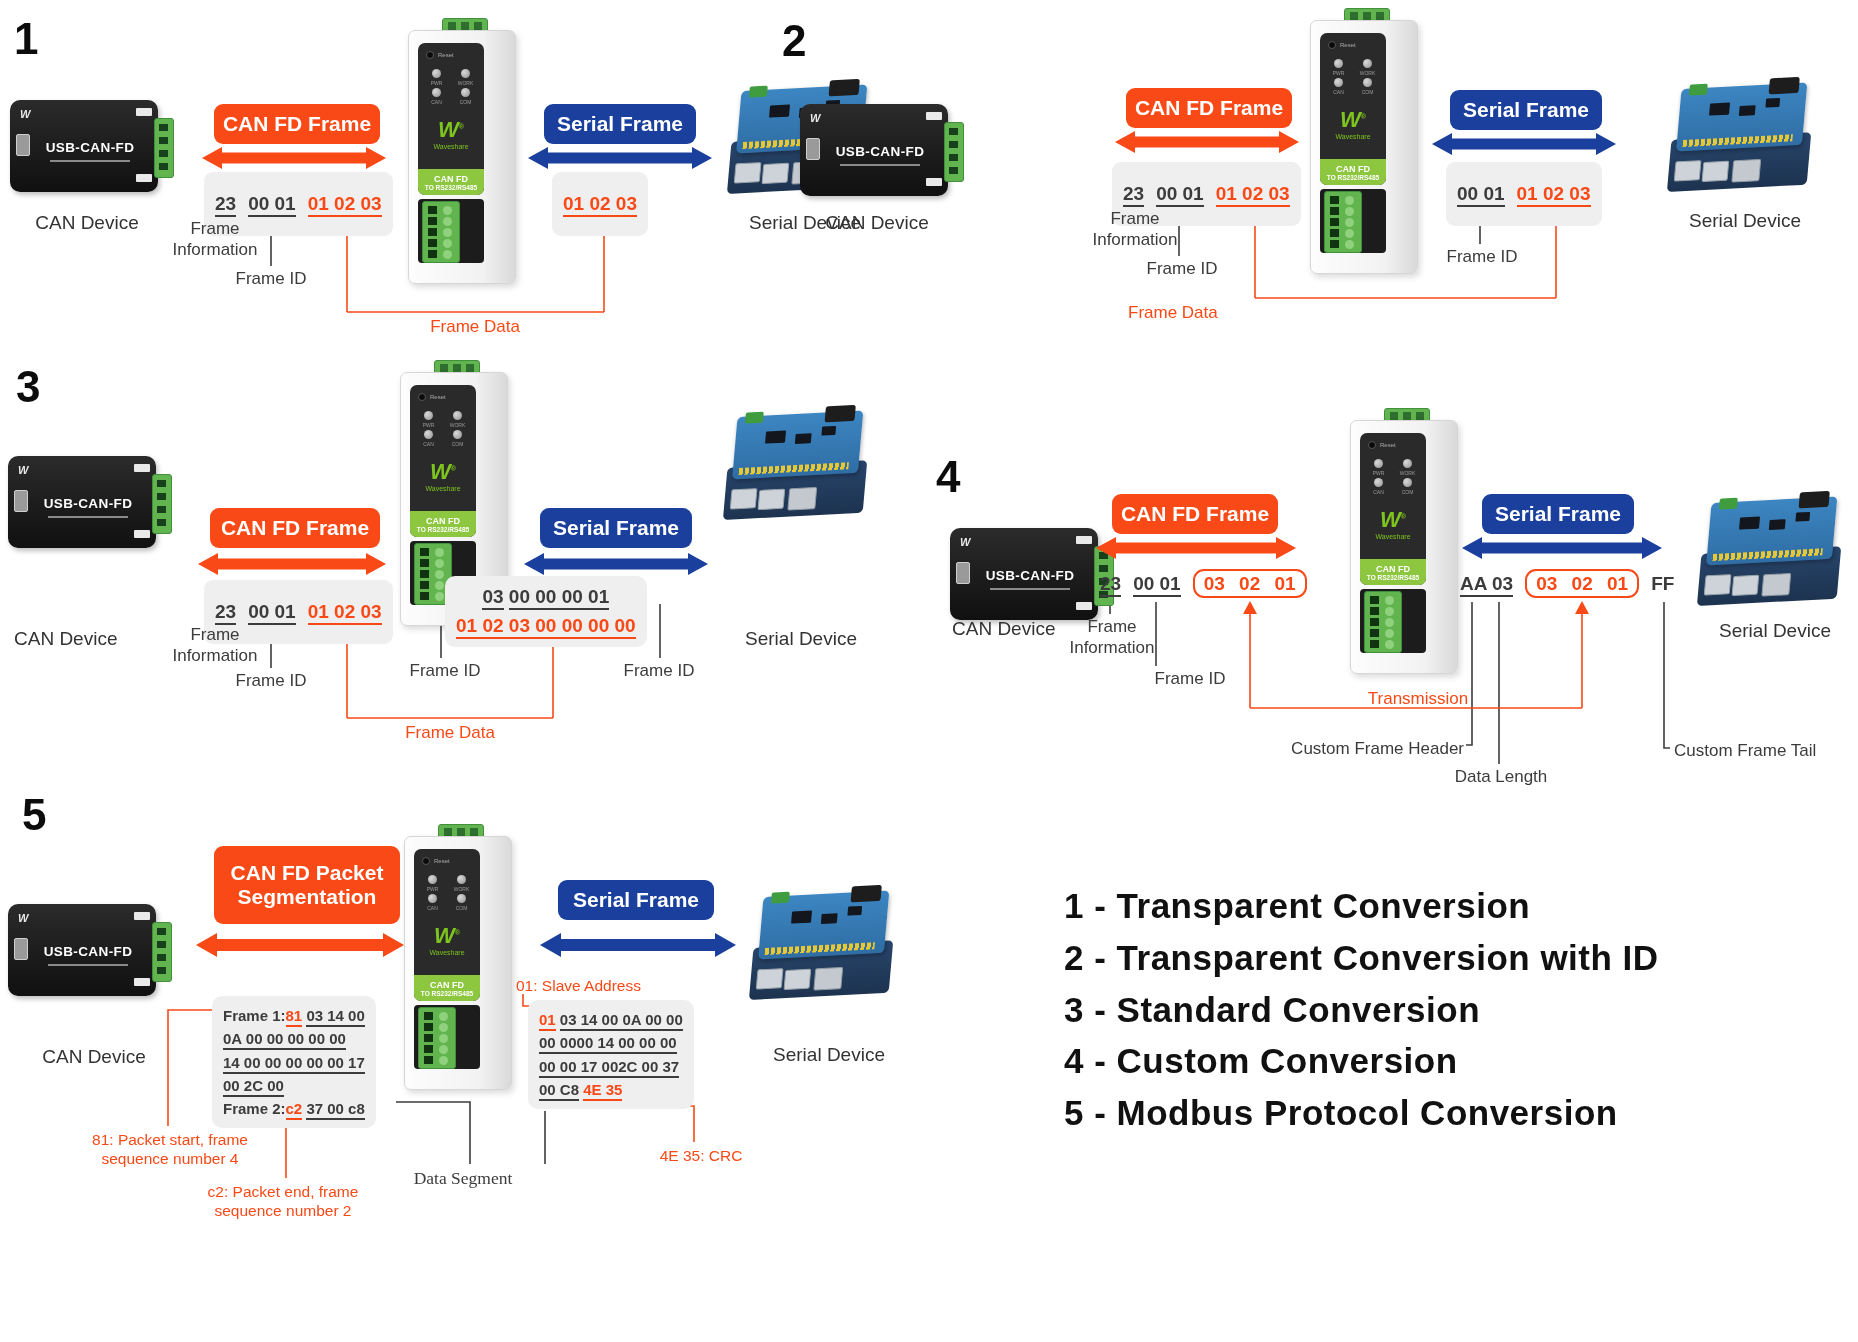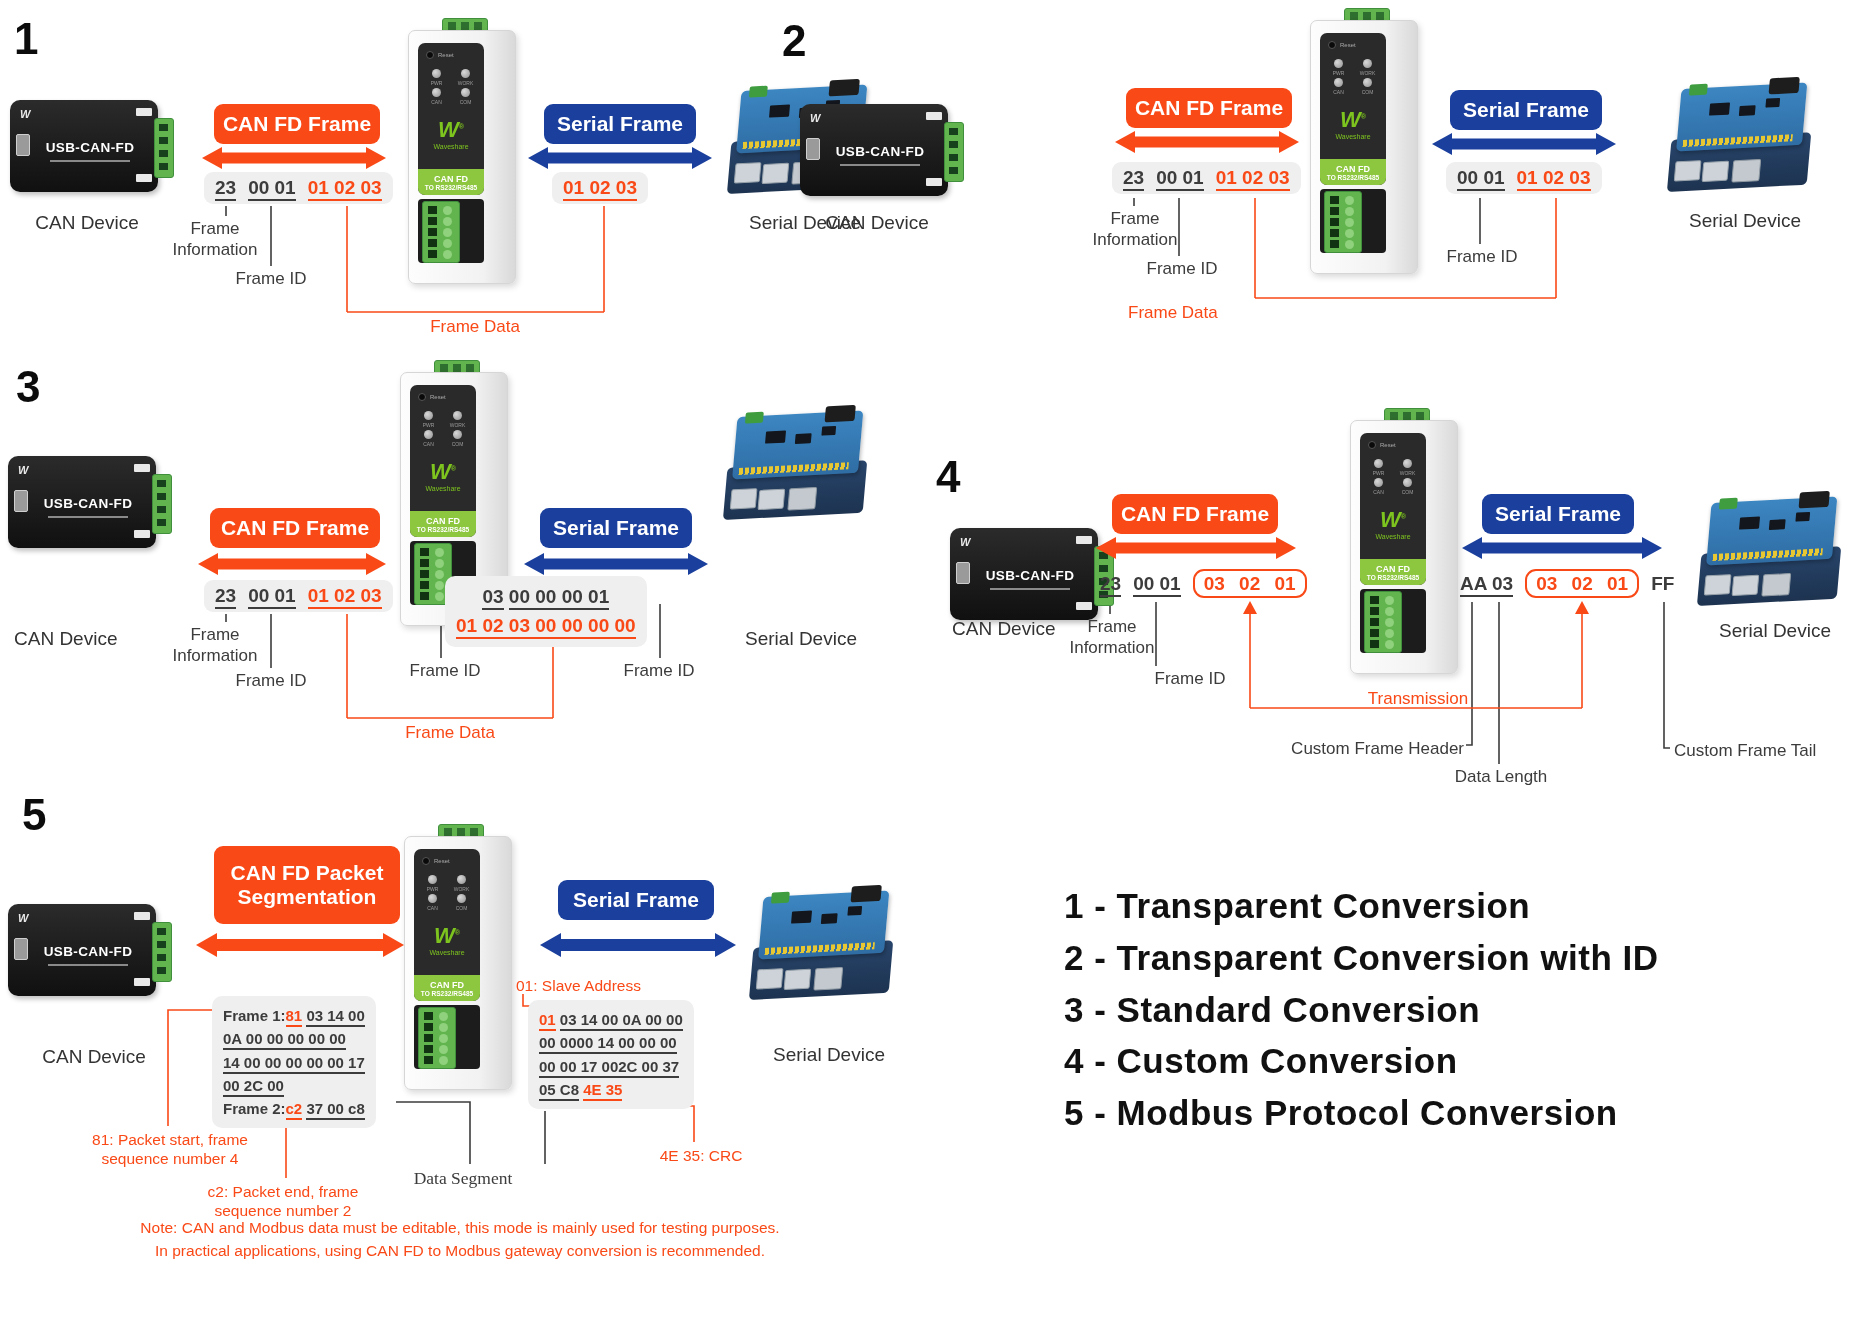--- a/index.html
+++ b/index.html
@@ -8,21 +8,21 @@
   .abs{position:absolute;}
   .num{font-size:44px;font-weight:800;color:#0c0c0c;}
   .badge{color:#fff;font-weight:700;font-size:21px;text-align:center;border-radius:9px;
          display:flex;align-items:center;justify-content:center;line-height:1.15;}
   .badge.orange{background:#F94917;}
   .badge.blue{background:#1A3F9C;}
   .cap{font-size:19px;color:#333;}
   .lbl{font-size:17px;color:#3c3c3c;line-height:1.25;}
   .lbl.red{color:#F94917;}
   .lbl.sm{font-size:15.5px;}
-  .bytes{background:#EFEFEF;border-radius:9px;padding:5px 11px;font-size:19px;font-weight:600;
+  .bytes{background:#EFEFEF;border-radius:9px;padding:21px 11px;font-size:19px;font-weight:600;
          color:#3c3c3c;white-space:nowrap;}
   .bytes.nobg{background:transparent;padding:5px 0;}
   .u{border-bottom:2.2px solid currentColor;padding-bottom:1px;}
   .r{color:#F94917;}
   .sp{display:inline-block;width:12px;}
   .boxed{border:2px solid #F94917;border-radius:11px;padding:2px 9px;color:#F94917;word-spacing:9px;}
   .block{background:#EFEFEF;border-radius:10px;padding:8px 11px;font-size:15px;font-weight:600;
          color:#3c3c3c;white-space:nowrap;}
   .block .row{line-height:1.55;}
   .center{text-align:center;}
@@ -672,45 +672,41 @@
   <svg class="abs" style="left:540px;top:932px;" width="196" height="26" viewBox="0 0 196 26">
     <path d="M17 13 H179" stroke="#1A3F9C" stroke-width="12"></path>
       <polygon points="0,13 21,1 21,25" fill="#1A3F9C"></polygon>
       <polygon points="196,13 175,1 175,25" fill="#1A3F9C"></polygon>
     </svg>
   <div class="abs lbl red sm" style="left:516px;top:976px;width:190px;">01: Slave Address</div>
   <div class="abs block" style="left:528px;top:1000px;">
     <div class="row"><span class="r u">01</span> <span class="u">03 14 00 0A 00 00</span></div>
     <div class="row"><span class="u">00 0000 14 00 00 00</span></div>
     <div class="row"><span class="u">00 00 17 002C 00 37</span></div>
-    <div class="row"><span class="u">05 C8</span> <span class="r u">4E 35</span></div>
+    <div class="row"><span class="u">00 C8</span> <span class="r u">4E 35</span></div>
   </div>
   <div class="abs lbl red sm center" style="left:636px;top:1146px;width:130px;">4E 35: CRC</div>
   <div class="abs" style="left:748px;top:892px;">
   <div class="serd">
     <div class="serd-base">
       <div class="serd-usb" style="left:6px;top:22px;"></div>
       <div class="serd-usb" style="left:34px;top:24px;"></div>
       <div class="serd-eth" style="left:64px;top:24px;"></div>
     </div>
     <div class="serd-hat">
       <div class="serd-db9"></div>
       <div class="serd-grn"></div>
       <div class="serd-ic" style="left:30px;top:16px;width:20px;height:12px;"></div>
       <div class="serd-ic" style="left:60px;top:20px;width:16px;height:10px;"></div>
       <div class="serd-ic" style="left:86px;top:14px;width:14px;height:9px;"></div>
       <div class="serd-pins"></div>
     </div>
   </div>
 </div>
   <div class="abs cap center" style="left:744px;top:1044px;width:170px;">Serial Device</div>
-  <div class="abs note center" style="left:85px;top:1216px;width:750px;">
-    <div>Note: CAN and Modbus data must be editable, this mode is mainly used for testing purposes.</div>
-    <div>In practical applications, using CAN FD to Modbus gateway conversion is recommended.</div>
-  </div>
 
   <div class="abs" style="left:1064px;top:880px;width:720px;">
     <div class="legend-item">1 - Transparent Conversion</div>
     <div class="legend-item">2 - Transparent Conversion with ID</div>
     <div class="legend-item">3 - Standard Conversion</div>
     <div class="legend-item">4 - Custom Conversion</div>
     <div class="legend-item">5 - Modbus Protocol Conversion</div>
   </div>
 
 </div>

